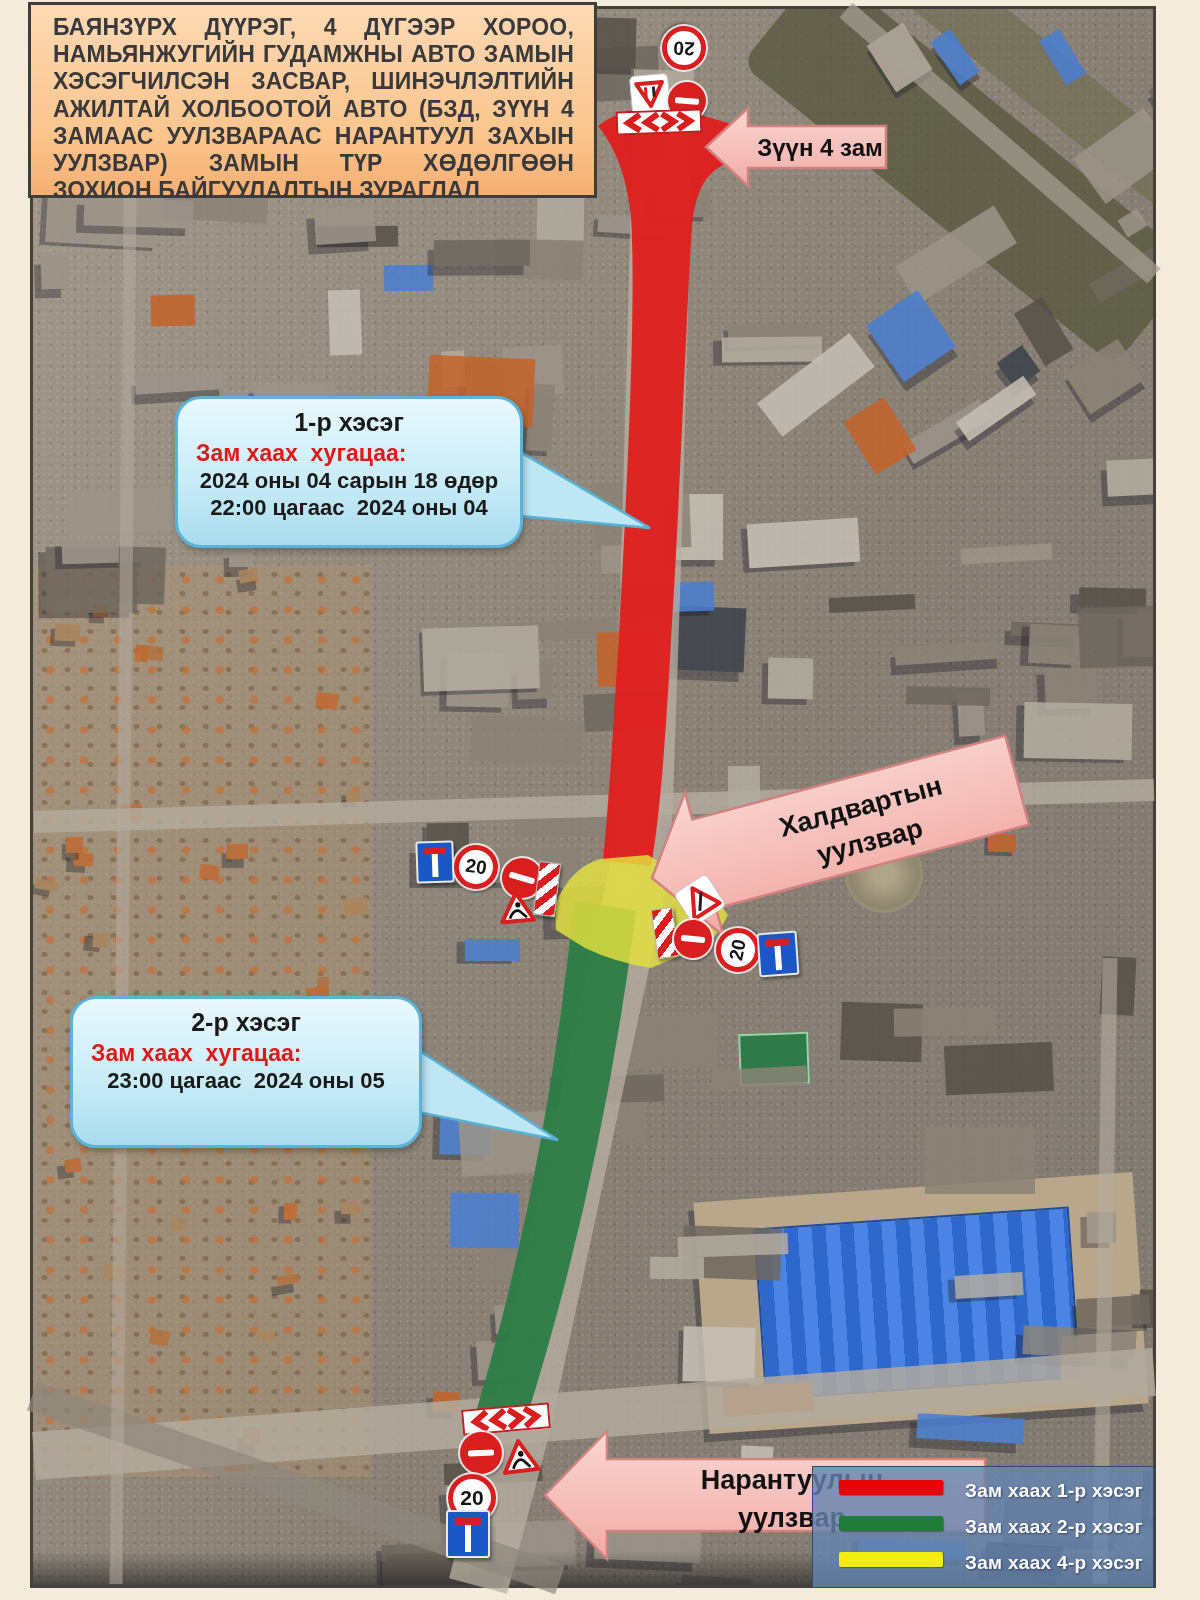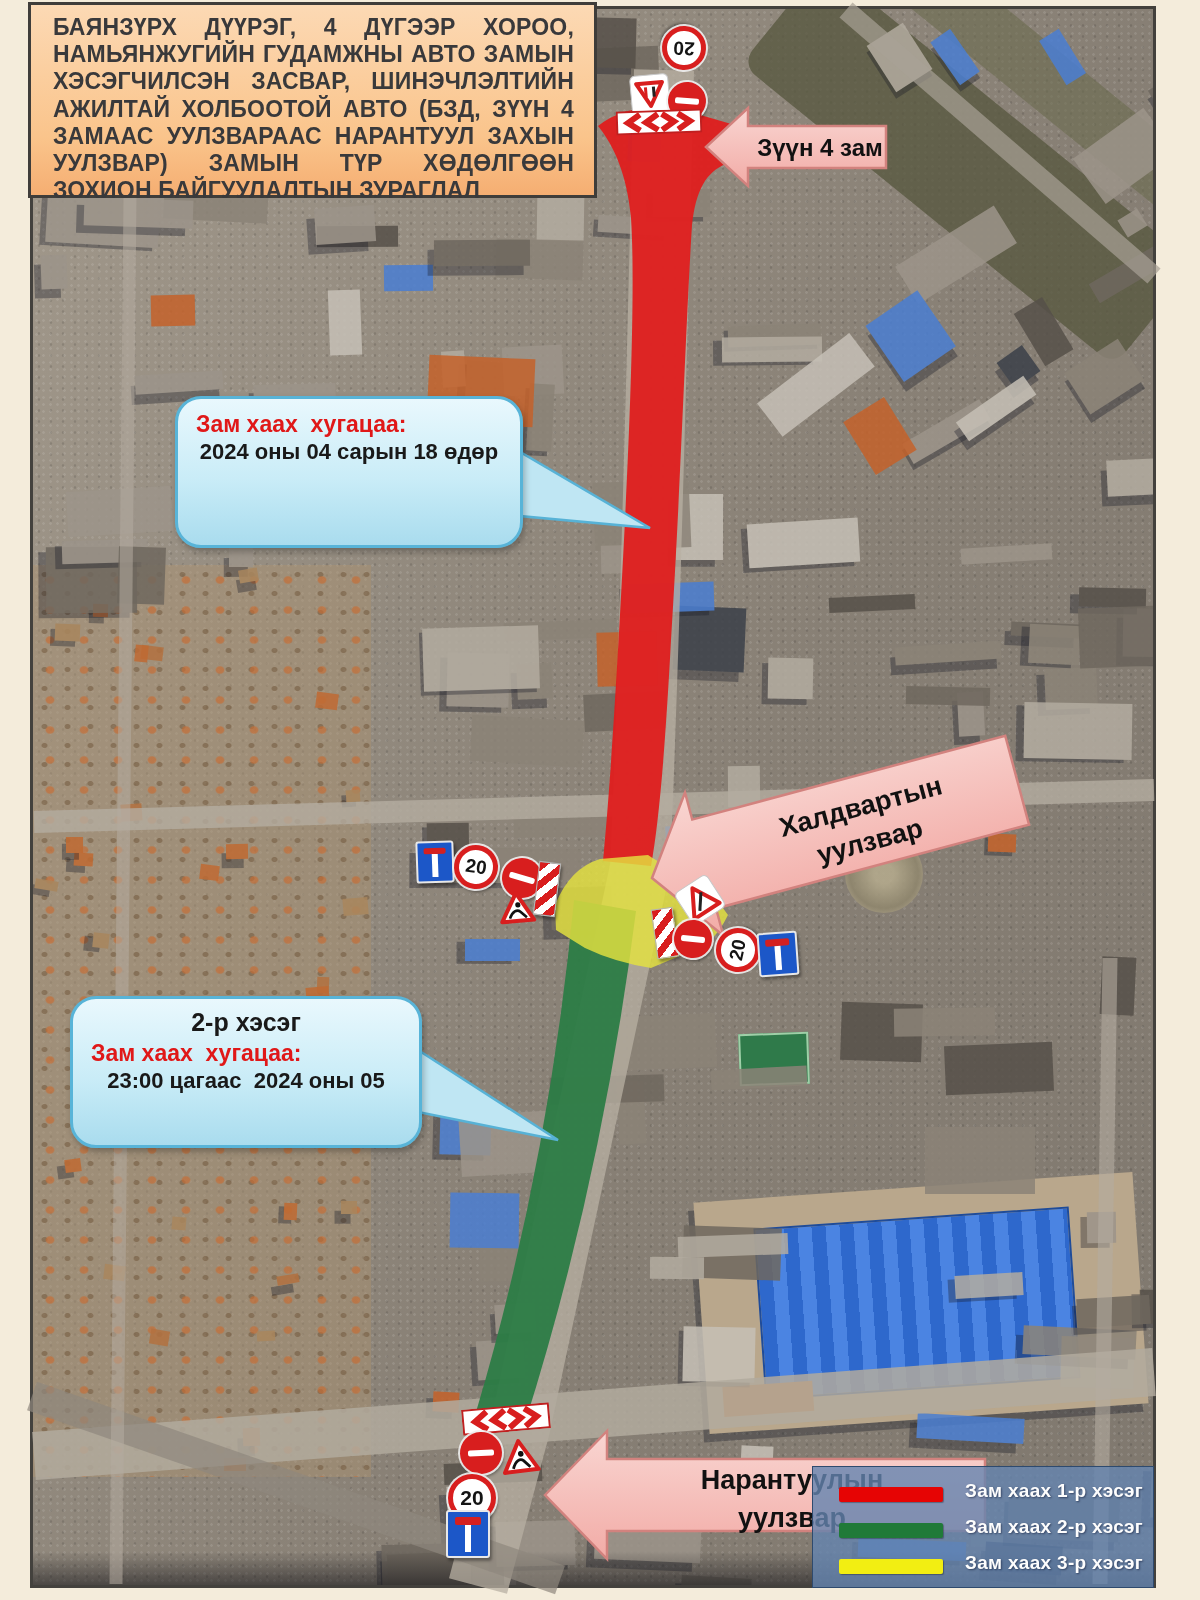--- a/index.html
+++ b/index.html
@@ -71,21 +71,21 @@
     background:linear-gradient(180deg,#e9f8fd 0%,#c9ecf7 55%,#a9dcee 100%);
     box-sizing:border-box;padding-top:9px;box-shadow:2px 4px 6px rgba(0,0,0,.25);}
   .callout .c-title{text-align:center;font-size:25px;font-weight:bold;color:#191919;}
   .callout .c-sub{font-size:23px;font-weight:bold;color:#e01818;padding-left:18px;margin-top:3px;white-space:pre;}
   .callout .c-line{text-align:center;font-size:22px;font-weight:bold;color:#191919;line-height:1.24;white-space:pre;}
 
   
   #legend{position:absolute;left:812px;top:1466px;width:342px;height:122px;z-index:5;
     background:rgba(100,132,176,.80);border:1px solid #2e4a6e;box-sizing:border-box;
     display:flex;flex-direction:column;justify-content:space-around;padding:6px 0;}
-  .lg-row{display:flex;align-items:flex-end;}
+  .lg-row{display:flex;align-items:flex-start;}
   .lg-swatch{width:104px;height:15px;margin-left:26px;border-radius:2px;box-shadow:1px 1px 1px rgba(0,0,0,.3);}
   .lg-label{margin-left:22px;font-size:19px;font-weight:bold;color:#fdfdfd;
     text-shadow:1px 1px 2px rgba(20,30,60,.6);letter-spacing:.3px;}
 
   .arrow-text{font-weight:bold;fill:#111;}
 </style>
 </head>
 <body>
 
 <div id="page">
@@ -386,22 +386,24 @@
   </svg>
   <div class="sign s-speed" style="left:448px;top:1474px;width:48px;height:48px;font-size:21px;">
       <span>20</span>
     </div>
   <div class="sign s-deadend" style="left:446px;top:1510px;width:44px;height:48px;">
       <div class="h"></div>
       <div class="v"></div>
     </div>
 
   <div class="callout" style="left:175px;top:396px;width:348px;height:152px;">
+    <div class="c-title">1-р хэсэг</div>
     <div class="c-sub">Зам хаах  хугацаа:</div>
     <div class="c-line">2024 оны 04 сарын 18 өдөр</div>
+    <div class="c-line">22:00 цагаас  2024 оны 04</div>
   </div>
 
   <div class="callout" style="left:70px;top:996px;width:352px;height:152px;">
     <div class="c-title">2-р хэсэг</div>
     <div class="c-sub">Зам хаах  хугацаа:</div>
     <div class="c-line">23:00 цагаас  2024 оны 05</div>
   </div>
 
   <div id="title-box">
     <div class="t">БАЯНЗҮРХ ДҮҮРЭГ, 4 ДҮГЭЭР ХОРОО, НАМЬЯНЖУГИЙН ГУДАМЖНЫ АВТО ЗАМЫН ХЭСЭГЧИЛСЭН ЗАСВАР, ШИНЭЧЛЭЛТИЙН АЖИЛТАЙ ХОЛБООТОЙ АВТО (БЗД, ЗҮҮН 4 ЗАМААС УУЛЗВАРААС НАРАНТУУЛ ЗАХЫН УУЛЗВАР) ЗАМЫН ТҮР ХӨДӨЛГӨӨН ЗОХИОН БАЙГУУЛАЛТЫН ЗУРАГЛАЛ</div>
@@ -411,17 +413,17 @@
     <div class="lg-row">
       <div class="lg-swatch" style="background: rgb(230, 4, 4);"></div>
       <div class="lg-label">Зам хаах 1-р хэсэг</div>
     </div>
     <div class="lg-row">
       <div class="lg-swatch" style="background: rgb(32, 122, 56);"></div>
       <div class="lg-label">Зам хаах 2-р хэсэг</div>
     </div>
     <div class="lg-row">
       <div class="lg-swatch" style="background: rgb(242, 238, 18);"></div>
-      <div class="lg-label">Зам хаах 3-р хэсэг</div>
+      <div class="lg-label">Зам хаах 4-р хэсэг</div>
     </div>
   </div>
 
 </div>
 
 </body></html>

